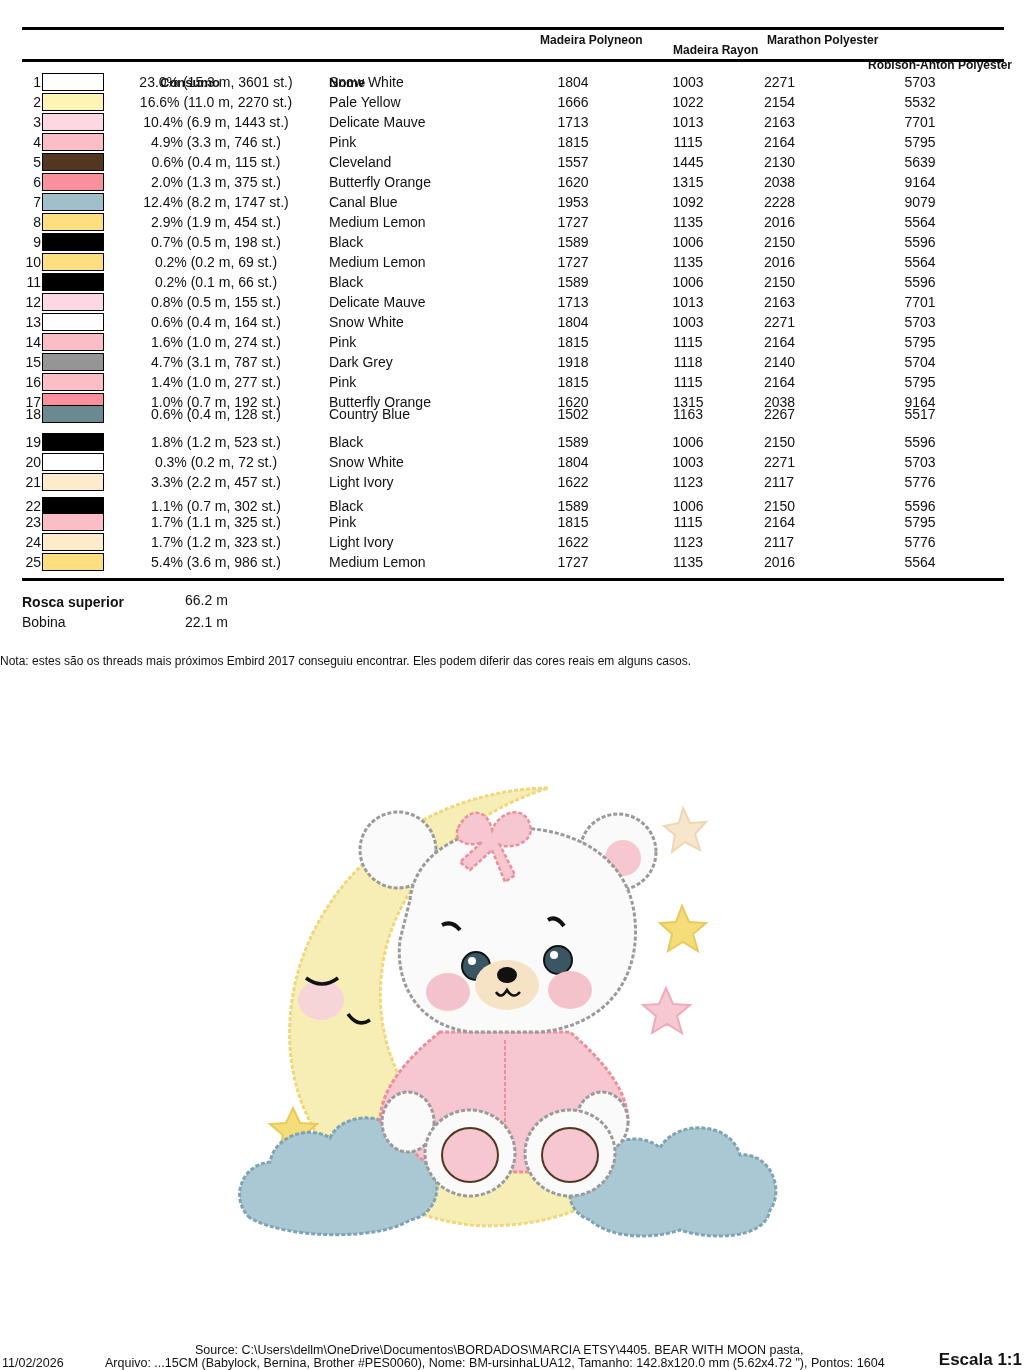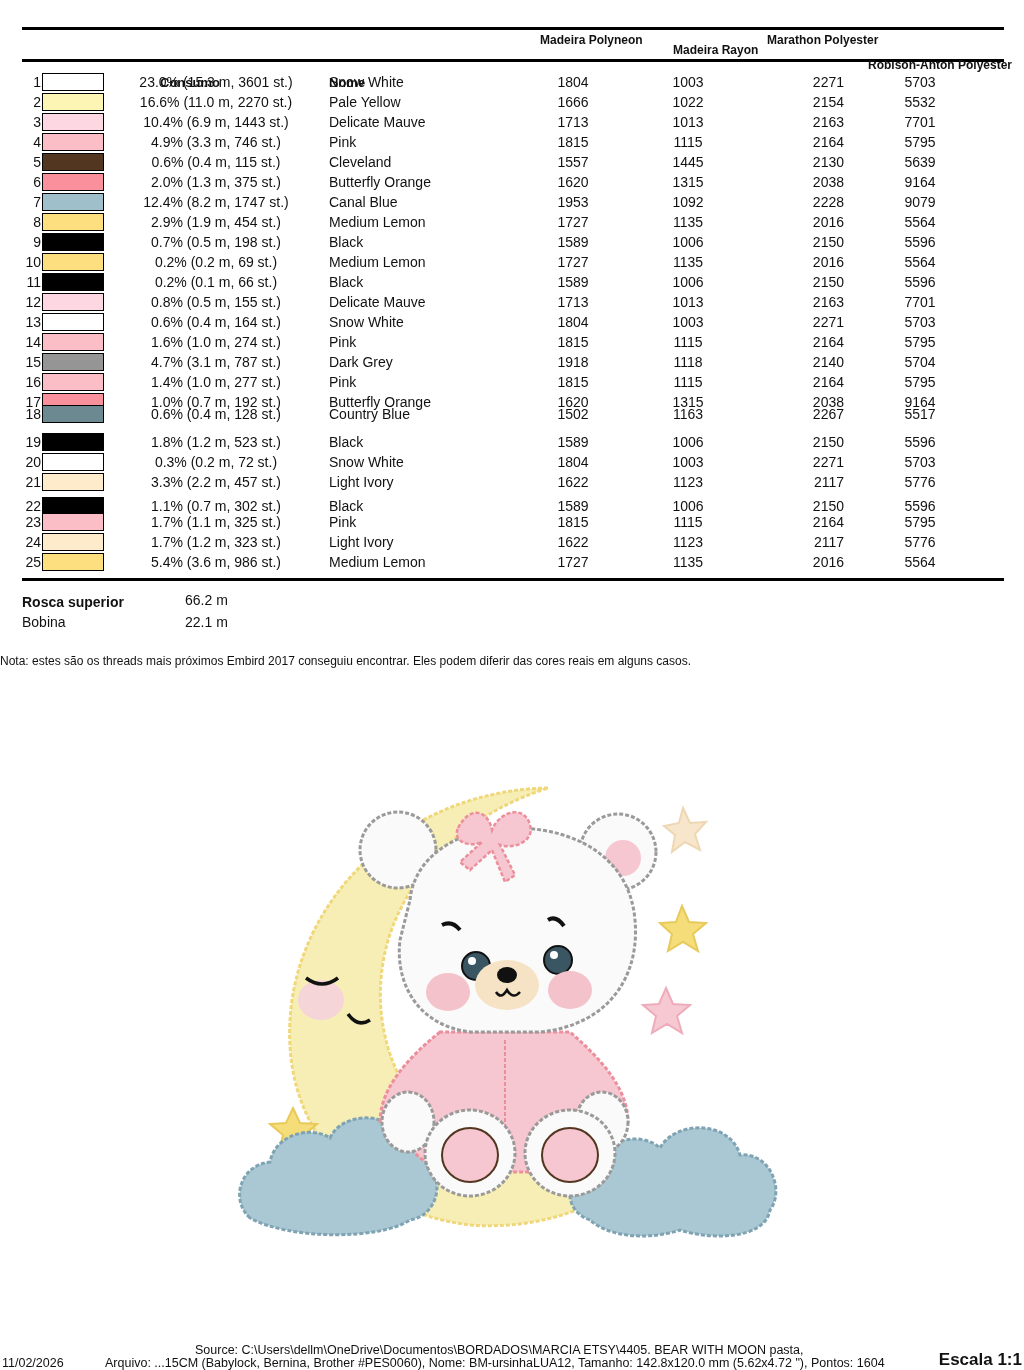--- a/index.html
+++ b/index.html
@@ -10,21 +10,21 @@
   .hdr.big { font-size:13px;margin-top:40px; }
   .hdr.small { font-size:12px;padding-left:24px; }
   #rows { position:absolute; left:0; top:72px; width:1024px; }
   .row { position:absolute; left:0; width:1024px; height:20px; font-size:14px; line-height:20px; }
   .row .num { position:absolute; left:0; width:41px; text-align:right; }
   .row .sw { position:absolute; left:42px; top:1px; width:60px; height:16px; border:1px solid #000; }
   .row .cons { position:absolute; left:112px; width:208px; text-align:center; }
   .row .name { position:absolute; left:329px; }
   .row .c1 { position:absolute; left:533px; width:80px; text-align:center; }
   .row .c2 { position:absolute; left:648px; width:80px; text-align:center; }
-  .row .c3 { position:absolute; left:764px; width:80px; text-align:right; }
+  .row .c3 { position:absolute; left:764px; width:80px; text-align:left; }
   .row .c4 { position:absolute; left:880px; width:80px; text-align:center; }
   .tot { position:absolute; font-size:14px; }
   .note { position:absolute; left:0; top:654px; font-size:12px; white-space:nowrap; }
   .footer { position:absolute; font-size:12.5px; white-space:nowrap; }
   .scale { position:absolute; right:2px; top:1350px; font-size:17px; font-weight:bold; }
   #art { position:absolute; left:230px; top:770px; width:560px; height:480px; }
 </style>
 </head>
 <body>
 

